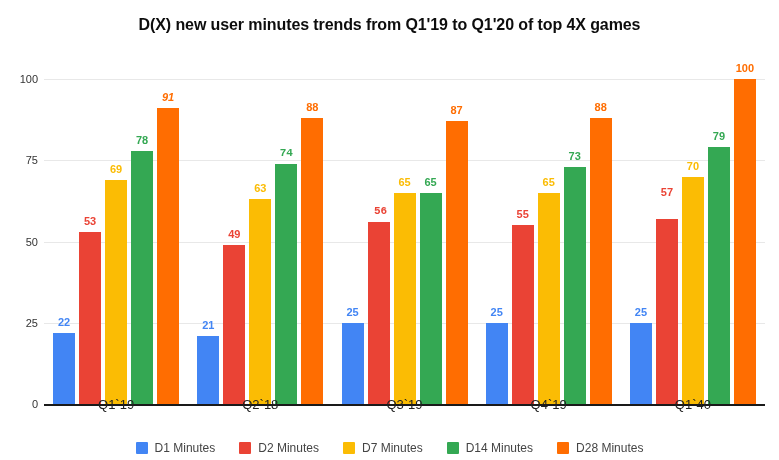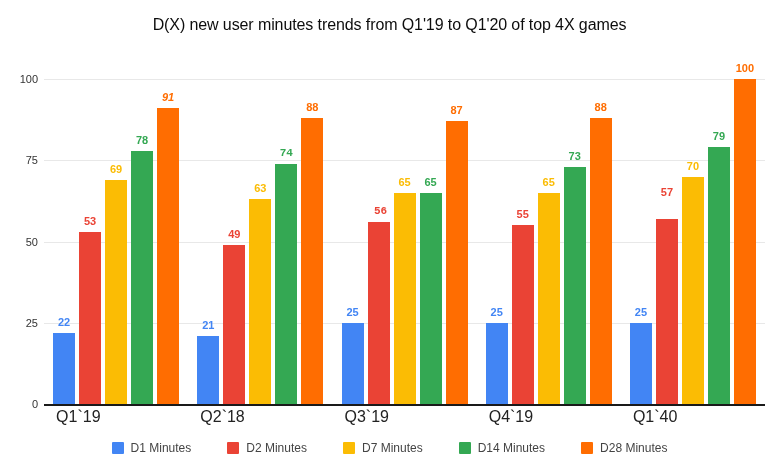--- a/index.html
+++ b/index.html
@@ -18,21 +18,21 @@
   }
 
   
   #chart-title {
     position: absolute;
     top: 16px;
     left: 0;
     width: 779px;
     text-align: center;
     font-size: 16px;
-    font-weight: normal;
+    font-weight: bold;
     color: #0d0d0d;
     letter-spacing: -0.1px;
     white-space: nowrap;
   }
 
   
   
   #plot {
     position: absolute;
     left: 44px;
@@ -93,37 +93,38 @@
     text-align: center;
     font-size: 11px;
     font-weight: bold;
     line-height: 11px;
     white-space: nowrap;
   }
 
   
   .xtick-label {
     position: absolute;
-    top: 408px;
+    top: 397px;
     width: 120px;
-    font-size: 16px;
+    text-align: center;
+    font-size: 13px;
     color: #222222;
     white-space: nowrap;
   }
 
   
   #legend {
     position: absolute;
     top: 441px;
     left: 0;
     width: 779px;
     display: flex;
     justify-content: center;
     align-items: center;
-    gap: 36px;
+    gap: 24px;
   }
   .legend-item {
     display: flex;
     align-items: center;
     gap: 7px;
   }
   .legend-swatch {
     width: 12px;
     height: 12px;
     border-radius: 1px;

